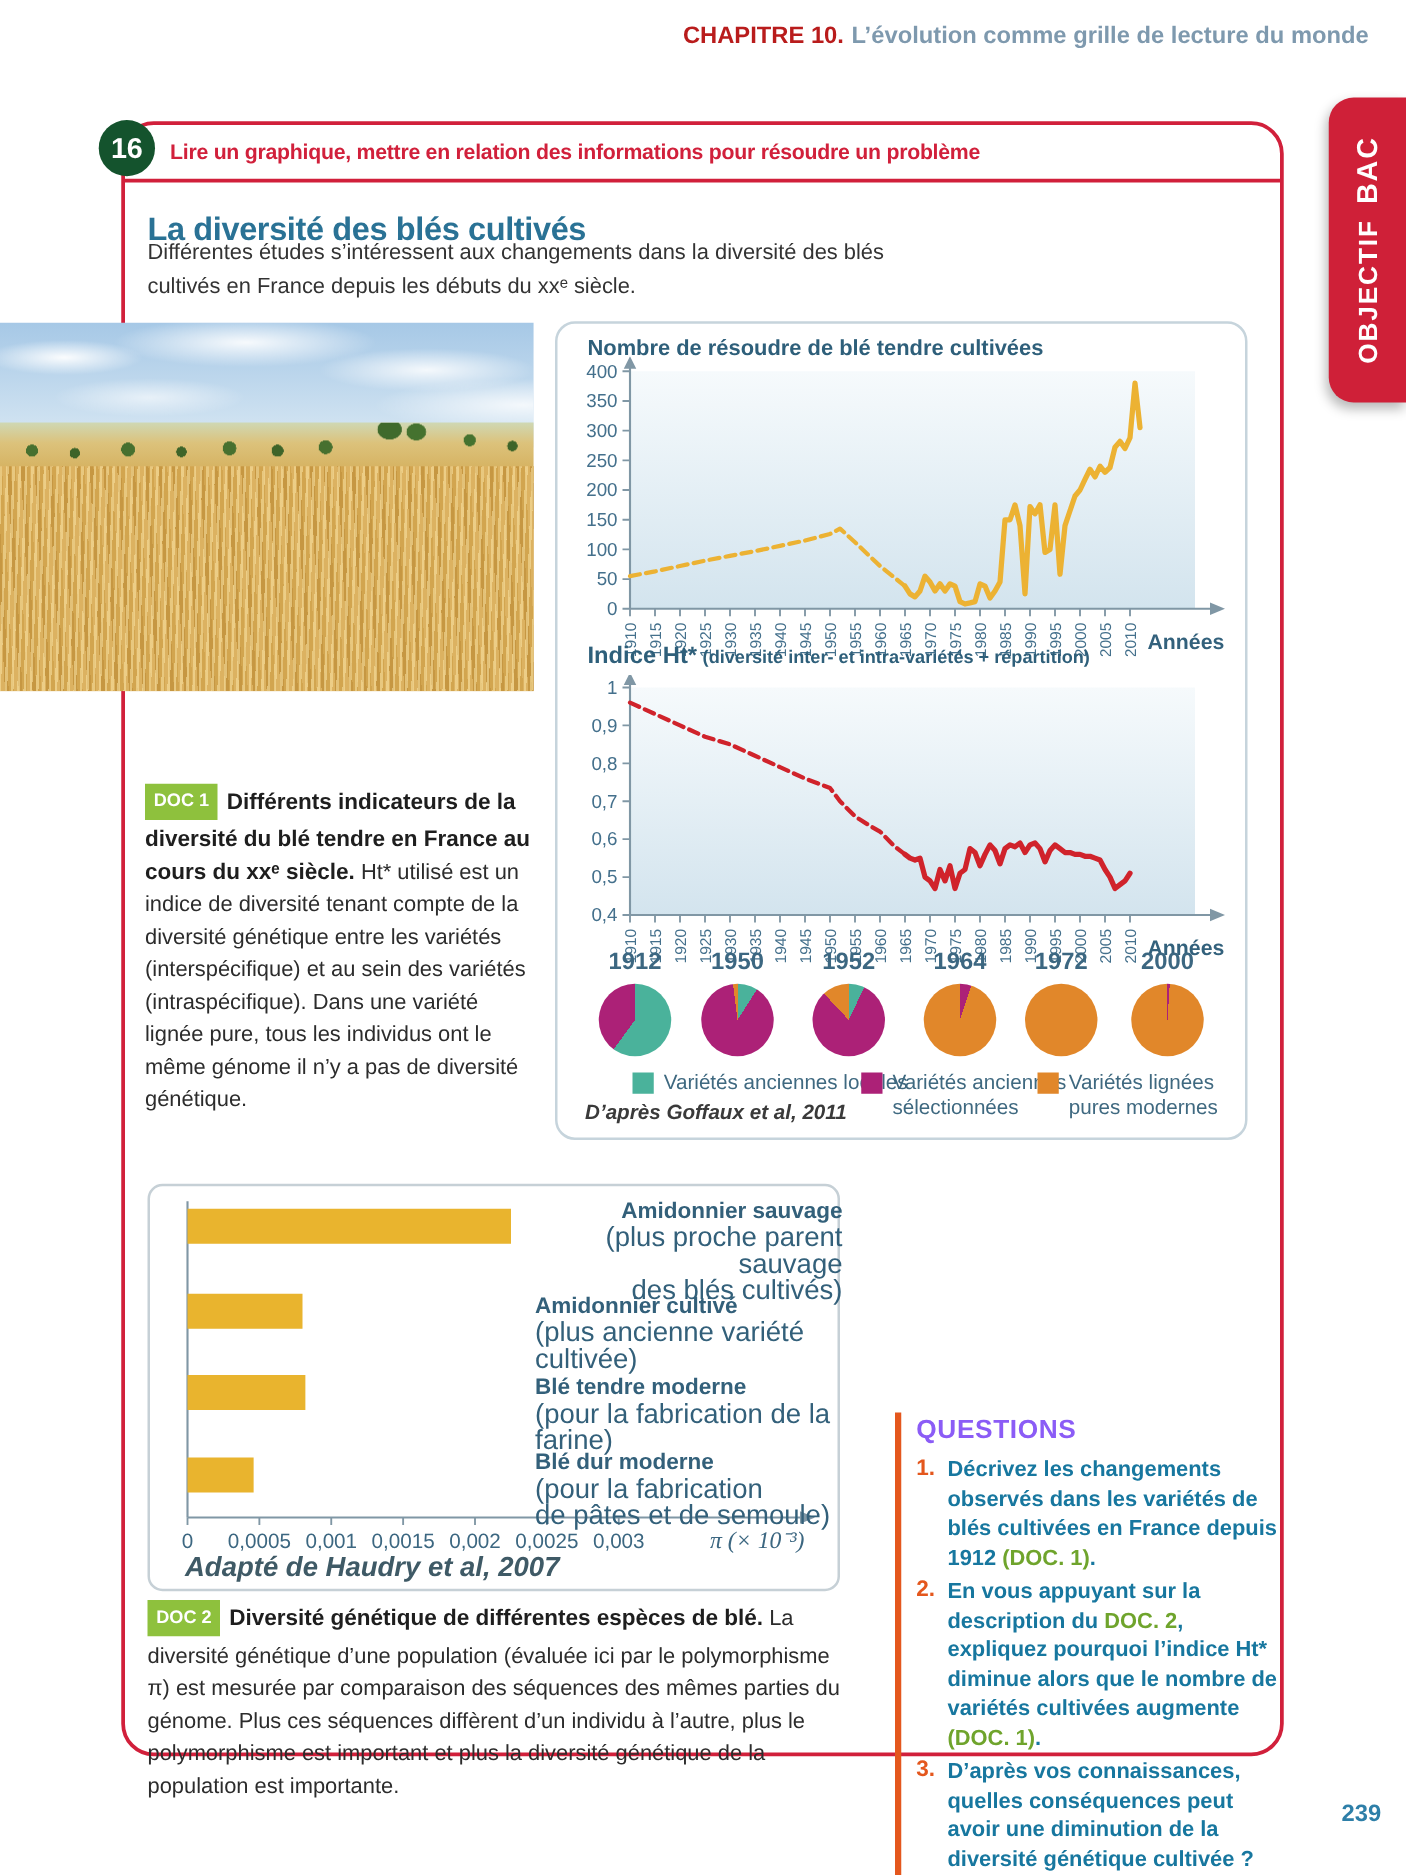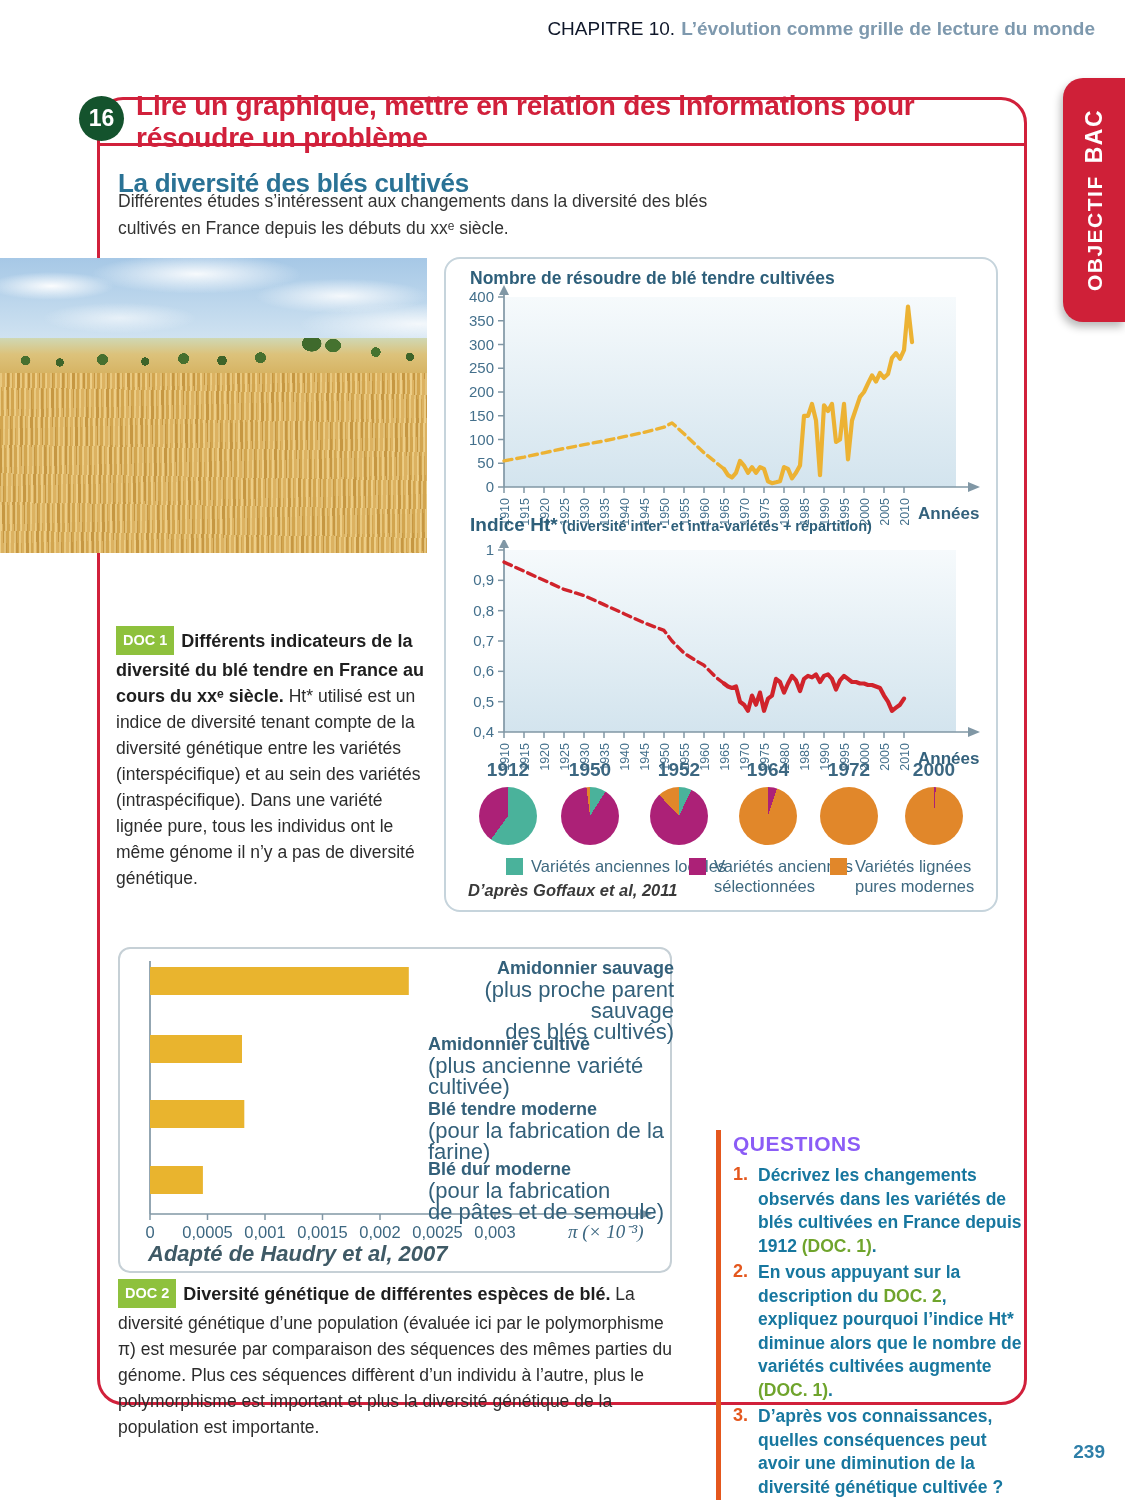--- a/index.html
+++ b/index.html
@@ -1,38 +1,38 @@
 <!DOCTYPE html>
 <html><head>
 <meta charset="utf-8">
 <style>
   html,body{margin:0;padding:0;background:#fff;}
   body{width:1125px;height:1500px;position:relative;font-family:"Liberation Sans",sans-serif;}
   .page{position:absolute;inset:0;background:#fff;overflow:hidden;}
 
   
   .chapter-header{position:absolute;top:18px;right:30px;font-size:19px;white-space:nowrap;}
-  .chap-prefix{color:#0f172a;font-weight:400;margin-right:6px;}
+  .chap-prefix{color:#b91c1c;font-weight:700;margin-right:6px;}
   .chap-title{color:#7e99ae;font-weight:700;}
 
   
   .bac-tab{position:absolute;left:1063px;top:78px;width:62px;height:244px;background:#cf2038;
            border-radius:20px 0 0 20px;box-shadow:-2px 5px 9px rgba(0,0,0,.28);}
   .bac-tab-inner{position:absolute;top:50%;left:50%;transform:translate(-50%,-50%) rotate(-90deg);
                  white-space:nowrap;color:#fff;}
   .bac-objectif{font-size:21px;font-weight:700;letter-spacing:1.5px;}
   .bac-bac{font-size:23px;font-weight:900;letter-spacing:1.5px;margin-left:12px;}
 
   
   .exercise-box{position:absolute;left:97px;top:97px;width:930px;height:1308px;border:3px solid #d1203b;
                 border-radius:26px;background:#fff;box-sizing:border-box;}
   .exercise-header{position:relative;height:43px;border-bottom:3px solid #d1203b;display:flex;align-items:center;}
   .exercise-number{position:absolute;left:-21px;top:-4px;width:45px;height:45px;border-radius:50%;background:#14532d;
                    color:#fff;font-weight:800;font-size:23px;display:flex;align-items:center;justify-content:center;}
-  .skill-title{margin:0 0 0 36px;color:#d1203b;font-size:28px;font-weight:800;letter-spacing:-0.2px;}
+  .skill-title{margin:0 0 0 36px;color:#d1203b;font-size:17px;font-weight:800;letter-spacing:-0.2px;}
 
   .lesson-title{position:absolute;left:118px;top:146px;font-size:26px;font-weight:700;color:#2a7295;letter-spacing:-0.3px;}
   .intro{position:absolute;left:118px;top:188px;width:600px;font-size:17.5px;line-height:27px;color:#333;margin:0;}
 
   
   .photo{position:absolute;left:0;top:258px;width:427px;height:295px;z-index:5;overflow:hidden;}
   .photo-sky{position:absolute;left:0;right:0;top:0;height:34%;
     background:
       radial-gradient(ellipse 90px 20px at 12% 28%, rgba(255,255,255,.95), rgba(255,255,255,0) 70%),
       radial-gradient(ellipse 150px 28px at 46% 16%, rgba(255,255,255,.9), rgba(255,255,255,0) 70%),

